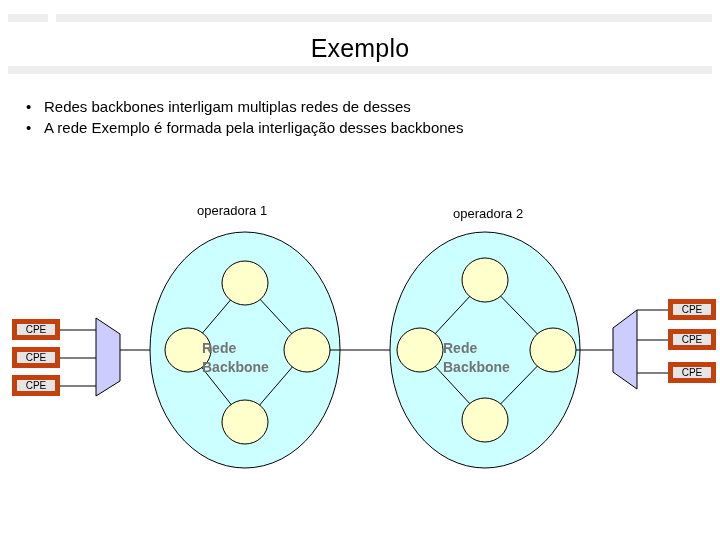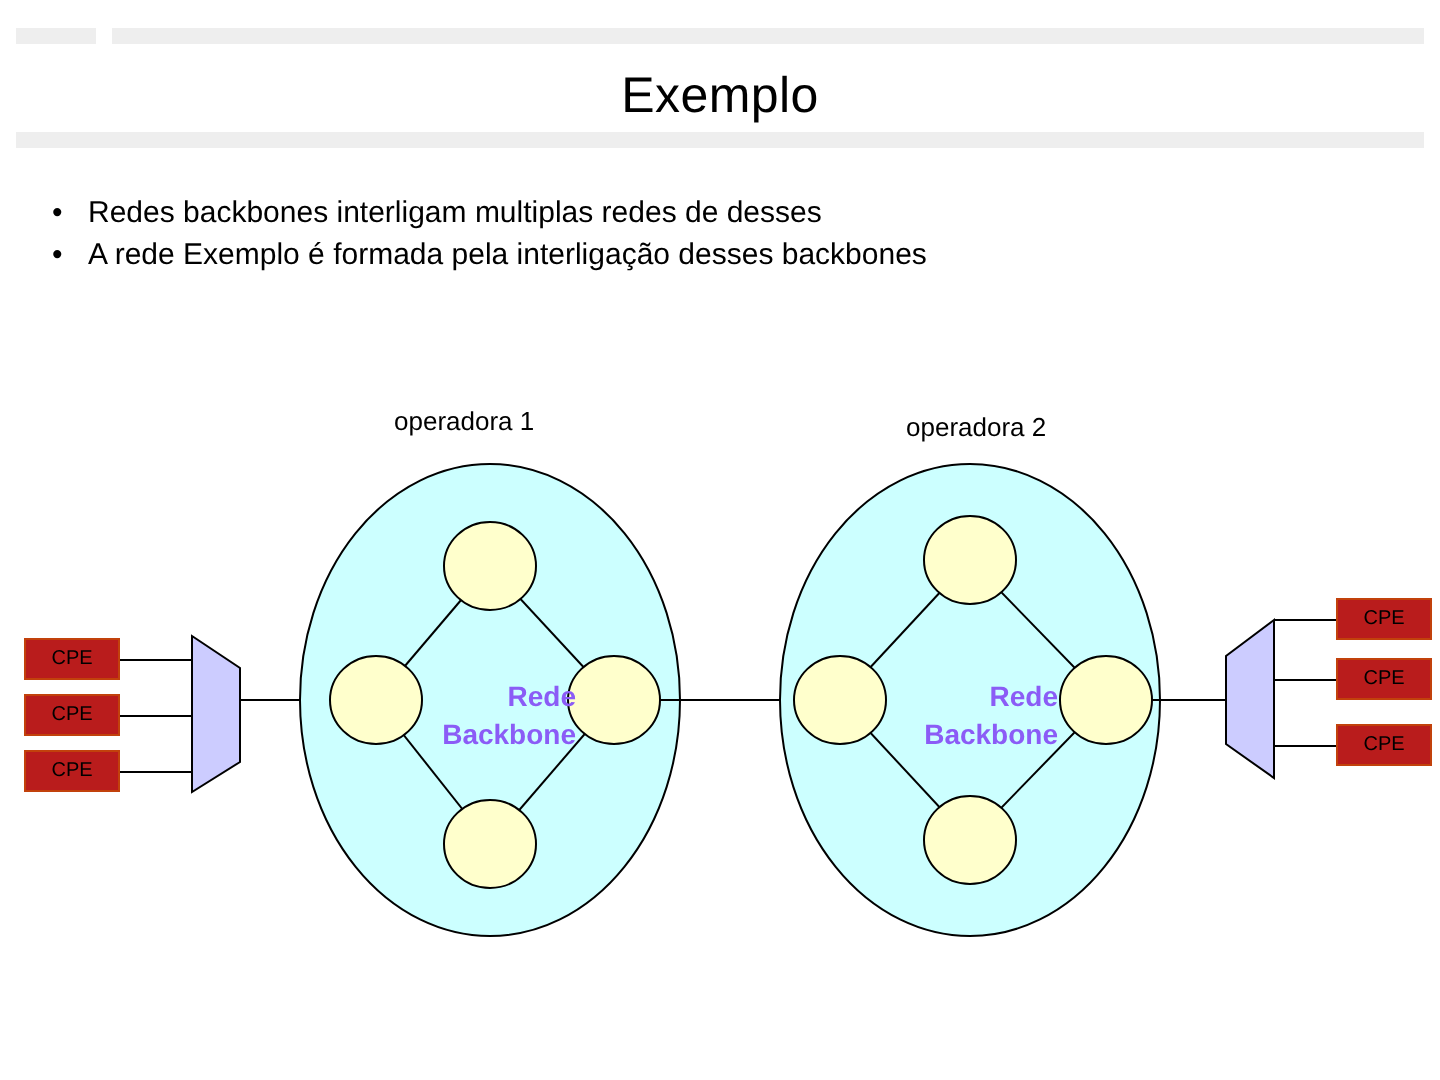--- a/index.html
+++ b/index.html
@@ -74,42 +74,42 @@
     color: #000000;
     white-space: nowrap;
   }
   #oplabel-1 { left: 197px; top: 203px; text-align: center; }
   #oplabel-2 { left: 427px; top: 206px; margin-left: 26px; }
 
   .cpe {
     position: absolute;
     width: 48px;
     height: 21px;
-    border: 1px solid #c2410c;
-    background: #b91c1c;
+    border: 5px solid #c2410c;
+    background: #e5e5e5;
     font-size: 10px;
     color: #000000;
     display: flex;
     align-items: center;
     justify-content: center;
     box-sizing: border-box;
   }
   #cpe-l1 { left: 12px; top: 319px; }
   #cpe-l2 { left: 12px; top: 347px; }
   #cpe-l3 { left: 12px; top: 375px; }
   #cpe-r1 { left: 668px; top: 299px; }
   #cpe-r2 { left: 668px; top: 329px; }
   #cpe-r3 { left: 668px; top: 362px; }
 
   .backbone-label {
     position: absolute;
     font-size: 14px;
     font-weight: bold;
-    color: #8b5cf6;
-    text-align: right;
+    color: #737373;
+    text-align: left;
     line-height: 19px;
     white-space: nowrap;
   }
   #bb-label-1 { left: 202px; top: 339px; width: 86px; }
   #bb-label-2 { left: 443px; top: 339px; width: 86px; }
 
   svg { display: block; }
 </style>
 </head>
 <body>

